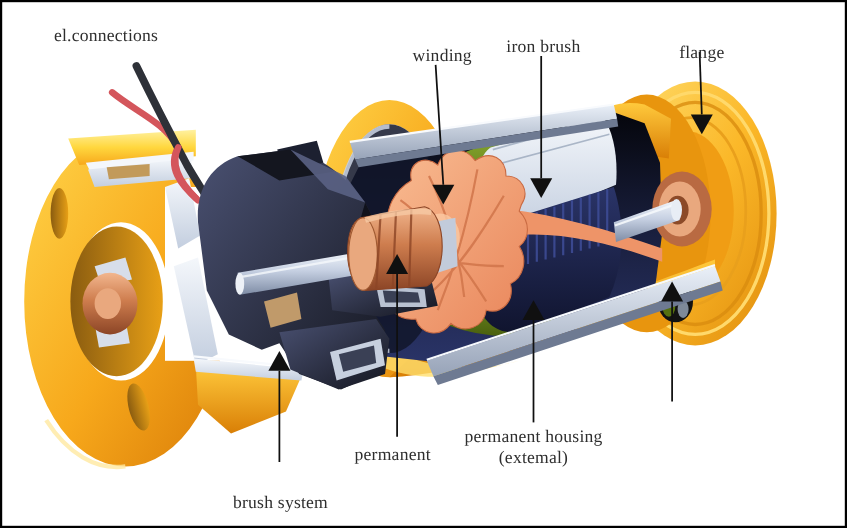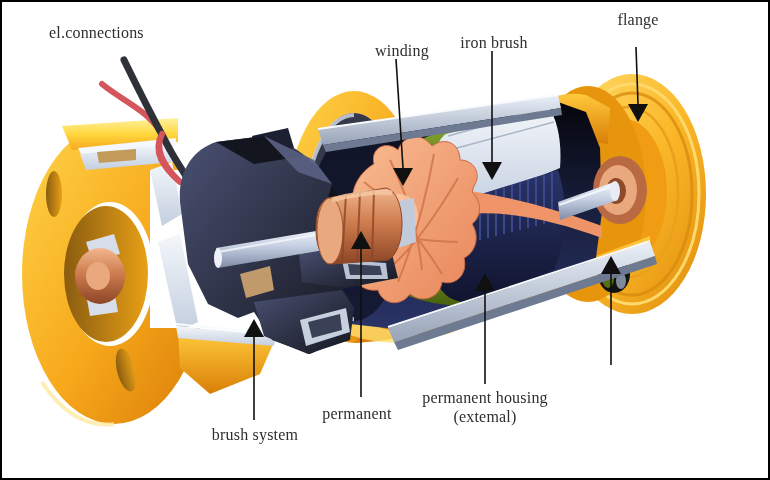--- a/index.html
+++ b/index.html
@@ -262,25 +262,25 @@
     <polygon points="609,254 599,272 619,272" fill="#101010" stroke="none"></polygon>
   </g>
 </svg>
 
 <div class="lbl left-align" style="left:47px;top:21px">el.connections</div>
 
 <div class="lbl" style="left:400px;top:39px">winding</div>
 
 <div class="lbl" style="left:492px;top:31px">iron brush</div>
 
-<div class="lbl" style="left:636px;top:8px">flange</div>
+<div class="lbl" style="left:636px;top:37px">flange</div>
 
 <div class="lbl" style="left:355px;top:402px">permanent</div>
 
-<div class="lbl" style="left:253px;top:423px">brush system</div>
+<div class="lbl" style="left:253px;top:446px">brush system</div>
 
 <div class="lbl" style="left:483px;top:386px">
   <span>permanent housing</span>
   <span>(extemal)</span>
 </div>
 
 
 </div>
 
 </body></html>

